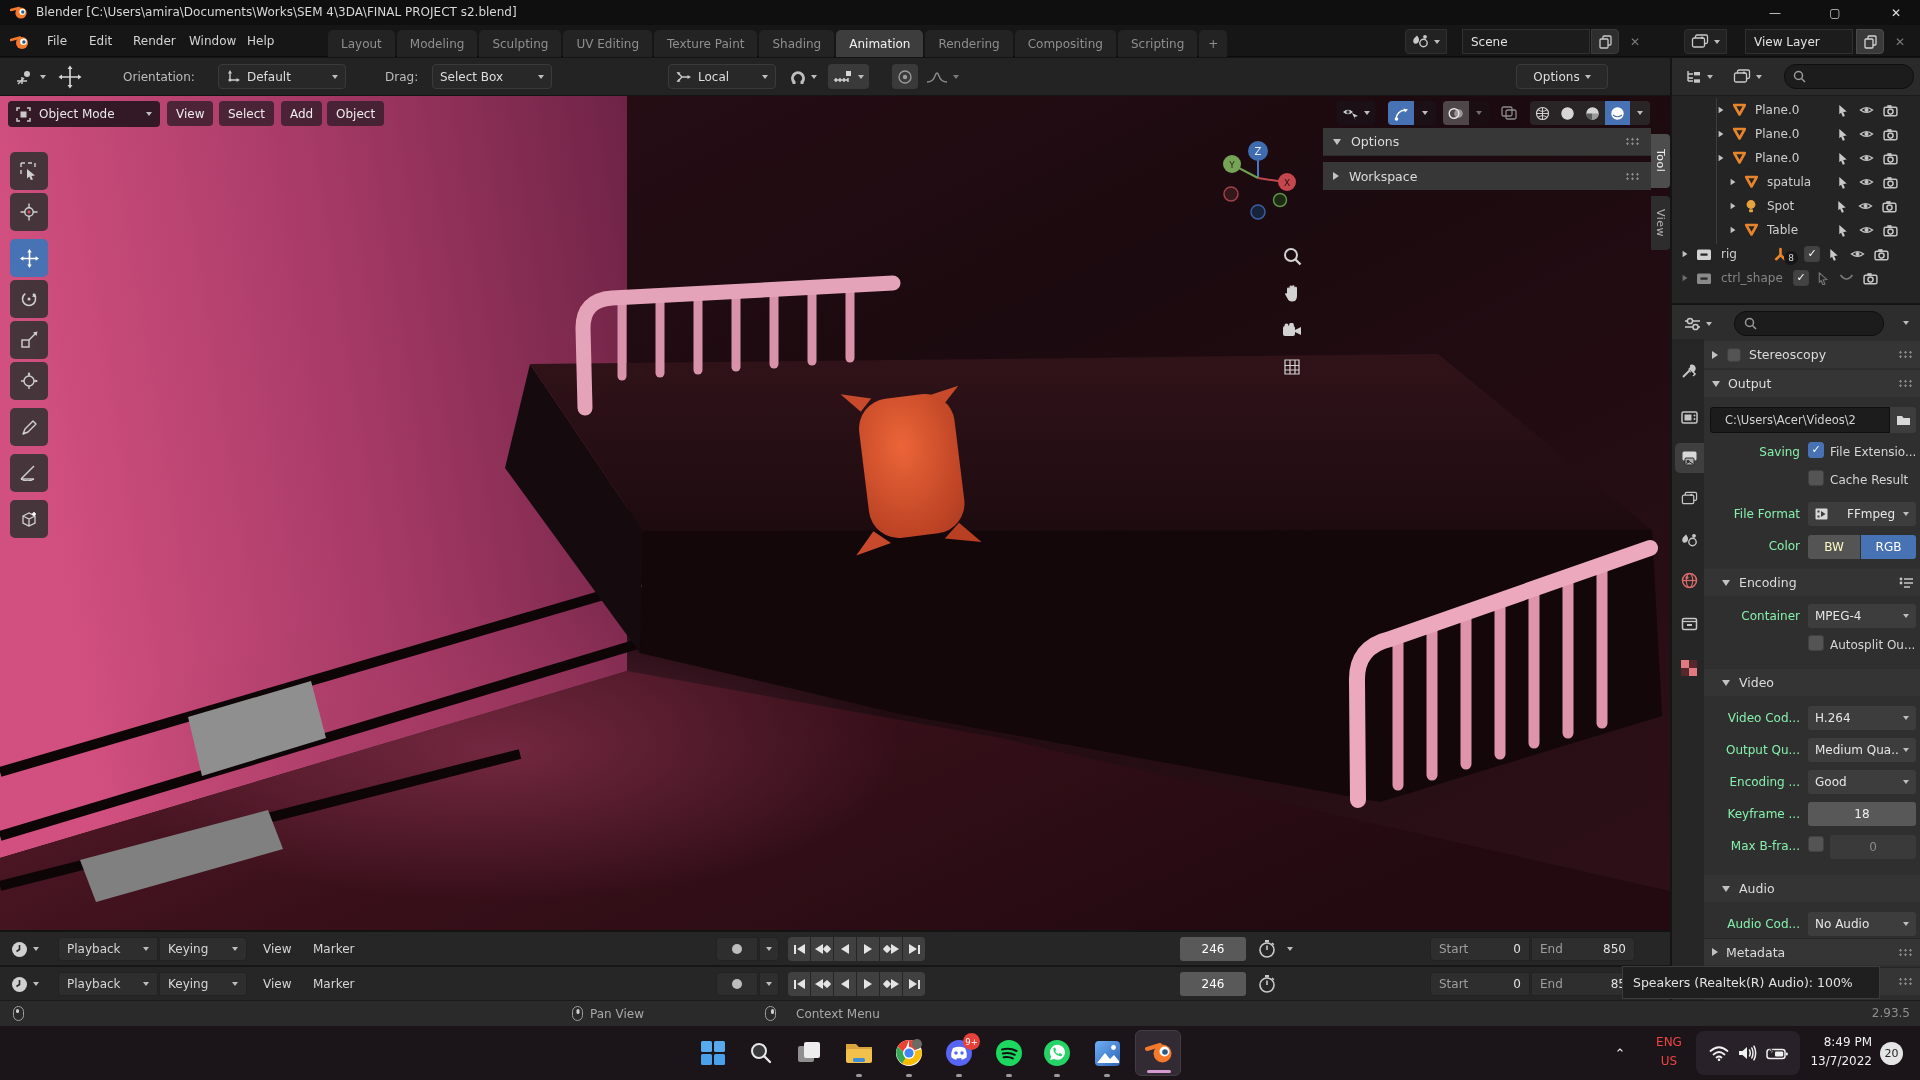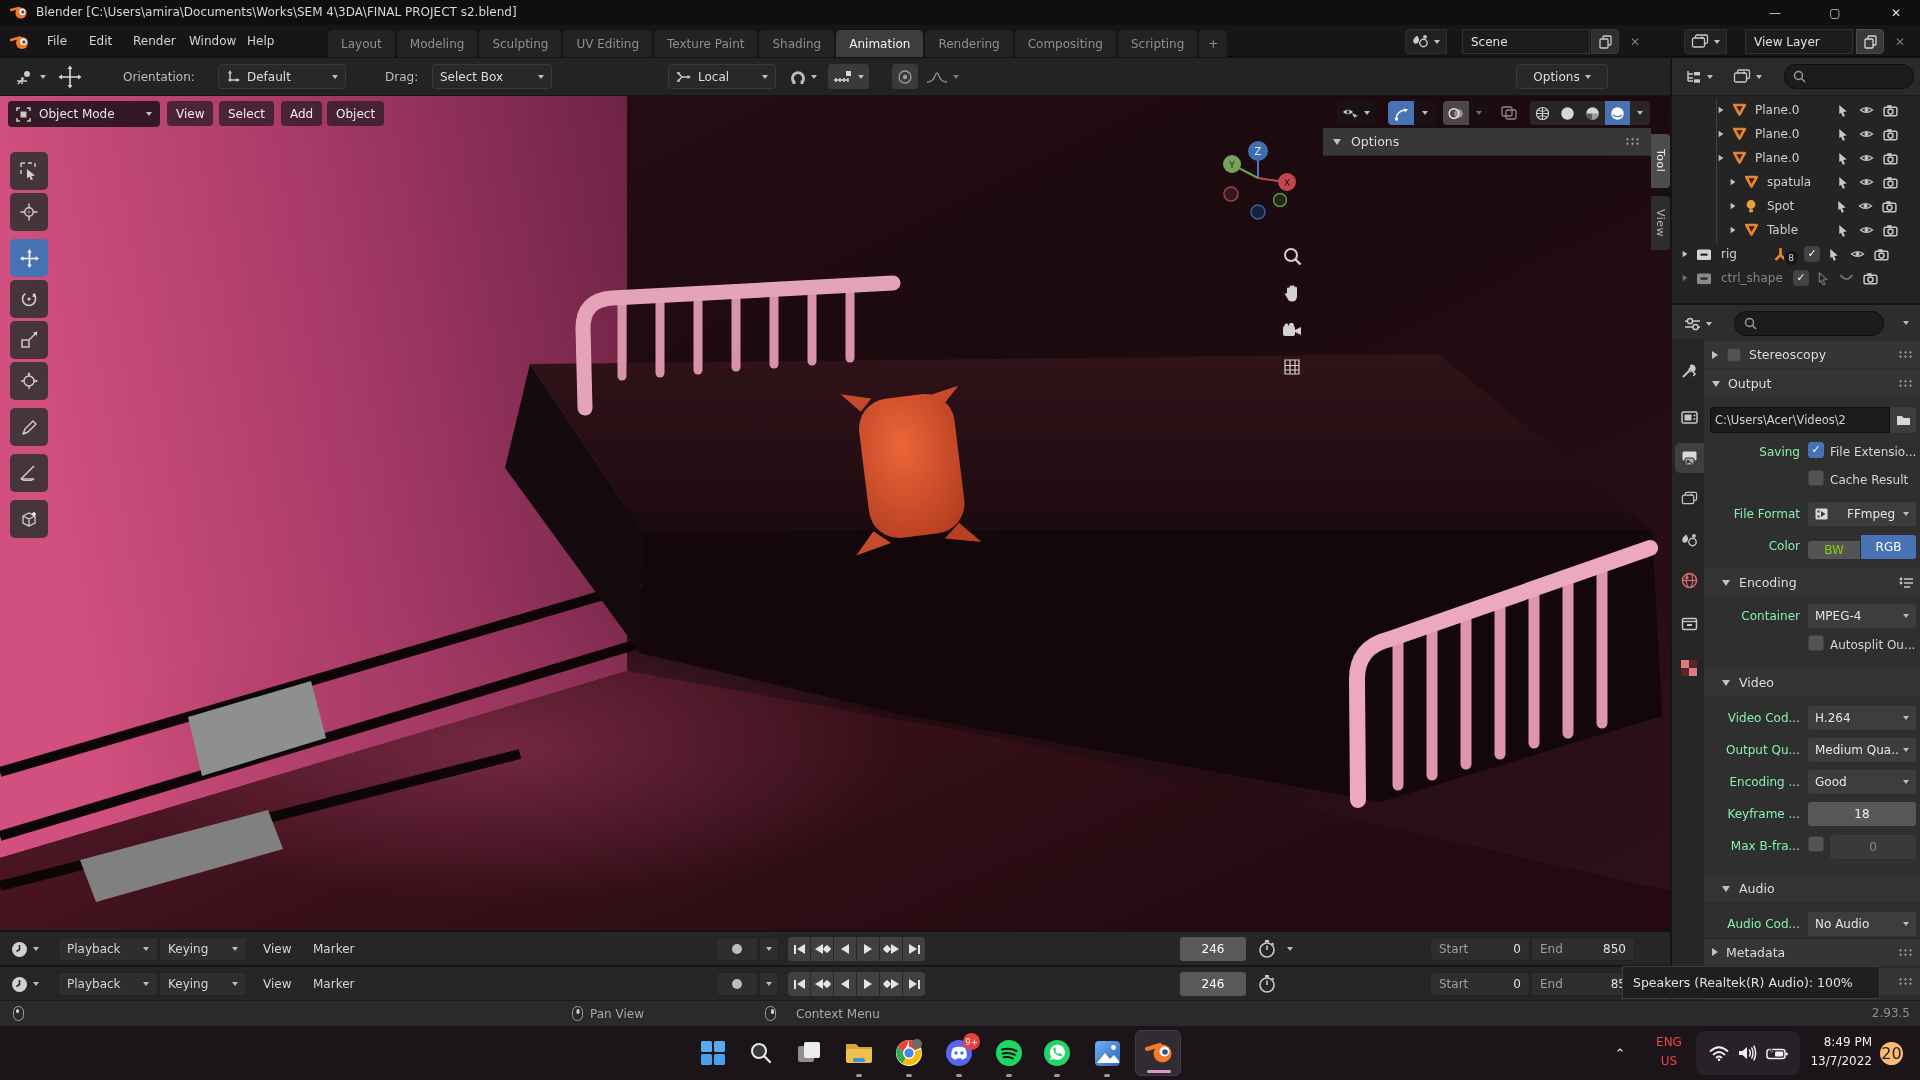--- a/index.html
+++ b/index.html
@@ -513,20 +513,25 @@
         <path d="M2,2 H16 V16 H2 Z M2,7.5 H16 M2,12 H16 M7,2 V16 M12,2 V16" fill="none" stroke="#d2d2d2" stroke-width="1.2"></path>
       </svg>
   </div>
 
   <div class="a" style="left:1323px;top:32px;width:328px">
     <div class="phdr" style="height:28px;background:rgba(58,58,58,.95);border-bottom:1px solid #2b2b2b;padding:0 10px">
       <span class="tri-d"></span>
       <span style="margin-left:10px;font-size:12.5px">Options</span>
       <span class="grip" style="margin-left:auto"></span>
     </div>
+    <div class="phdr" style="height:28px;background:rgba(58,58,58,.95);margin-top:6px;padding:0 10px">
+      <span class="tri-r"></span>
+      <span style="margin-left:10px;font-size:12.5px">Workspace</span>
+      <span class="grip" style="margin-left:auto"></span>
+    </div>
   </div>
   <div class="a f c vtext" style="left:1651px;top:38px;width:19px;height:54px;background:#4d4d4d;border-radius:0 4px 4px 0;color:#ececec">
       <span>Tool</span>
     </div>
   <div class="a f c vtext" style="left:1651px;top:100px;width:19px;height:54px;background:#2d2d2d;border-radius:0 4px 4px 0;color:#b2b2b2">
       <span>View</span>
     </div>
 </div>
 
 <div class="a" style="left:1670px;top:96px;width:250px;height:207px;background:#242424;border-left:2px solid #141414">
@@ -782,21 +787,21 @@
     <span style="margin-left:7px;font-size:12.5px">Stereoscopy</span>
     <span class="grip" style="margin-left:auto"></span>
   </div>
   <div class="phdr" style="position:absolute;left:32px;top:65px;width:218px;height:27px;padding:0 8px">
     <span class="tri-d"></span>
     <span style="margin-left:8px;font-size:12.5px">Output</span>
     <span class="grip" style="margin-left:auto"></span>
   </div>
   <div class="pbody a" style="left:32px;top:92px;width:218px;height:571px">
 
-    <div class="f a" style="left:6px;top:10px;width:180px;height:26px;background:#1c1c1c;border:1px solid #0f0f0f;border-radius:3px 0 0 3px;padding:0 4px;font-size:11.5px;color:#d2d2d2;white-space:nowrap;overflow:hidden">
+    <div class="f a" style="left:6px;top:10px;width:180px;height:26px;background:#1c1c1c;border:1px solid #0f0f0f;border-radius:3px 0 0 3px;padding:0 14px;font-size:11.5px;color:#d2d2d2;white-space:nowrap;overflow:hidden">
         <span>C:\Users\Acer\Videos\2</span>
       </div>
     <div class="f c a" style="left:186px;top:10px;width:26px;height:26px;background:#3d3d3d;border-radius:0 3px 3px 0">
       <svg width="15" height="12" viewBox="0 0 15 12">
           <path d="M1,2 H6 L7.5,4 H14 V11 H1 Z" fill="#d8d8d8"></path>
         </svg>
     </div>
 
     <span class="plbl" style="left:0;top:48px;width:96px">Saving</span>
     <span class="cb on a" style="left:104px;top:45px">✓</span>
@@ -810,21 +815,21 @@
           <rect x="0.5" y="0.5" width="12" height="11" rx="1" fill="#d8d8d8"></rect>
           <rect x="2.5" y="2.5" width="2" height="2" fill="#3d3d3d"></rect>
           <rect x="2.5" y="7.5" width="2" height="2" fill="#3d3d3d"></rect>
           <path d="M6,3 L10.5,6 L6,9 Z" fill="#3d3d3d"></path>
         </svg>
       <span style="flex:1;margin-left:19px;white-space:nowrap;overflow:hidden">FFmpeg ...</span>
       <span class="caret"></span>
     </div>
 
     <span class="plbl" style="left:0;top:142px;width:96px">Color</span>
-    <div class="f c a" style="left:104px;top:144px;width:52px;height:18px;background:#545454;border-radius:3px 0 0 3px;color:#84cc16">
+    <div class="f c a" style="left:104px;top:138px;width:52px;height:24px;background:#545454;border-radius:3px 0 0 3px;color:#fef9c3">
         <span>BW</span>
       </div>
     <div class="f c a" style="left:157px;top:138px;width:55px;height:24px;background:#4772b3;border-radius:0 3px 3px 0;color:#fff">
         <span>RGB</span>
       </div>
 
     <div class="f a" style="left:0;top:172px;width:218px;height:27px;background:#343434;padding:0 8px 0 18px">
       <span class="tri-d"></span>
       <span style="margin-left:9px;font-size:12.5px;color:#dcdcdc">Encoding</span>
       <svg width="15" height="12" viewBox="0 0 15 12" style="margin-left:auto">
@@ -1165,16 +1170,16 @@
         <rect x="1" y="3.5" width="18" height="9" rx="2.5" fill="none" stroke="#f0f0f0" stroke-width="1.5"></rect>
         <rect x="19.8" y="6.5" width="2" height="3" rx="1" fill="#f0f0f0"></rect>
         <rect x="9" y="5.5" width="8.2" height="5" rx="1" fill="#f0f0f0"></rect>
         <path d="M6,0.8 L2.8,5.2 H5.4 L4.4,8.6 L7.8,4.4 H5.2 Z" fill="#f0f0f0" stroke="#1b1418" stroke-width="0.8"></path>
       </svg>
   </div>
   <div class="a" style="left:1806px;top:7px;width:66px;text-align:right;color:#f0f0f0;font-size:12px;line-height:1.55">
     <div>8:49 PM</div>
       <div>13/7/2022</div>
   </div>
-  <div class="a f c" style="left:1880px;top:16px;width:23px;height:23px;border-radius:50%;background:#fdba74;color:#222;font-size:16px">
+  <div class="a f c" style="left:1880px;top:16px;width:23px;height:23px;border-radius:50%;background:#e5e5e5;color:#222;font-size:11px">
       <span>20</span>
     </div>
 </div>
 
 </body></html>

